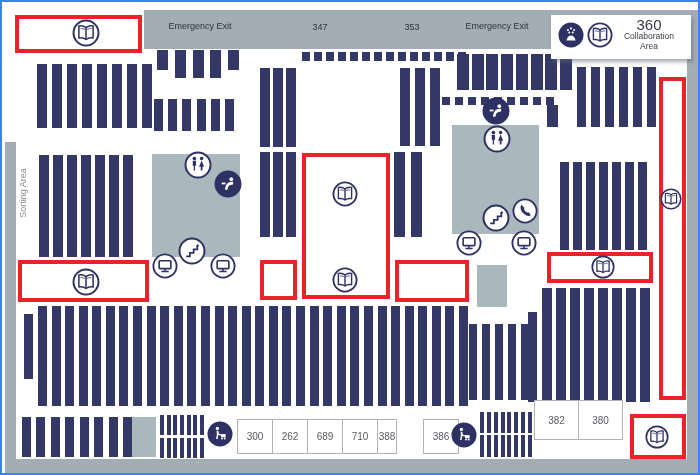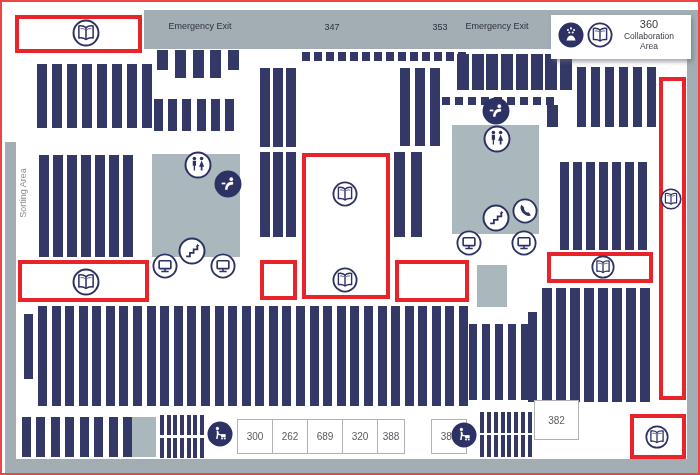--- a/index.html
+++ b/index.html
@@ -1,65 +1,66 @@
 <!DOCTYPE html>
 <html><head>
 <meta charset="utf-8">
 <style>
   html,body{margin:0;padding:0;background:#ffffff;}
-  .stage{position:relative;width:700px;height:475px;background:#ffffff;border:2px solid #ef4444;
+  .stage{position:relative;width:700px;height:475px;background:#ffffff;border:2px solid #3b82f6;
          box-sizing:border-box;overflow:hidden;font-family:"Liberation Sans",sans-serif;}
   .abs{position:absolute;}
   .wall{background:#a2aeb4;z-index:1;}
   .room{background:#aab7bd;z-index:1;}
   .bar{background:#343866;z-index:2;}
   .hl{border:4px solid #e8242a;background:#ffffff;box-sizing:border-box;z-index:3;}
   .icon{z-index:6;line-height:0;}
   .bandlabel{position:absolute;z-index:5;font-size:9px;color:#30303b;text-align:center;}
   .collab{position:absolute;left:549px;top:13px;width:140px;height:44px;background:#ffffff;z-index:4;
           box-shadow:2px 3px 4px rgba(96,106,116,.55);}
   .collab-text{position:absolute;left:60px;top:3px;width:76px;text-align:center;color:#3a3a42;}
-  .collab-num{font-size:11px;line-height:13px;}
+  .collab-num{font-size:15px;line-height:13px;}
   .collab-line{font-size:8.5px;line-height:10px;}
   .sorting{position:absolute;left:-19px;top:186px;width:80px;text-align:center;font-size:9px;
            color:#8e8e93;transform:rotate(-90deg);z-index:5;}
   .range-row{position:absolute;display:flex;z-index:5;}
   .range-box{box-sizing:border-box;border:1px solid #b1b1b6;background:#ffffff;color:#5a5a62;
              font-size:10px;display:flex;align-items:center;justify-content:center;height:100%;}
   .range-box + .range-box{margin-left:-1px;}
 </style>
 </head>
 <body>
 
 <div class="stage" id="stage">
   <span class="bandlabel" style="left:150px;top:19px;width:96px;">Emergency Exit</span>
-  <span class="bandlabel" style="left:300px;top:20px;width:60px;">347</span>
-  <span class="bandlabel" style="left:408px;top:20px;width:60px;">353</span>
+  <span class="bandlabel" style="left:288px;top:20px;width:60px;">347</span>
+  <span class="bandlabel" style="left:380px;top:20px;width:60px;">353</span>
   <span class="bandlabel" style="left:447px;top:19px;width:96px;">Emergency Exit</span>
 
   <div class="collab">
     <div class="collab-text">
       <div class="collab-num">360</div>
       <div class="collab-line">Collaboration</div>
       <div class="collab-line">Area</div>
     </div>
   </div>
 
   <div class="sorting">Sorting Area</div>
 
   <div class="range-row" id="rangeRowLeft" style="left:235px;top:417px;height:35px;">
       <div class="range-box" style="width: 36px;">300</div>
       <div class="range-box" style="width: 36px;">262</div>
       <div class="range-box" style="width: 36px;">689</div>
-      <div class="range-box" style="width: 36px;">320</div>
-      <div class="range-box" style="width: 28px;">388</div>
+      <div class="range-box" style="width: 36px;">710</div>
+      <div class="range-box" style="width: 20px;">388</div>
       <div class="range-box" style="width: 36px; margin-left: 26px;">386</div>
     </div>
   <div class="range-row" id="rangeRowRight" style="left:532px;top:398px;height:40px;">
       <div class="range-box" style="width: 45px;">382</div>
+      <div class="range-box" style="width: 45px;">380</div>
     </div>
 <div class="abs wall" style="left: 142px; top: 8px; width: 544px; height: 39px;"></div>
     <div class="abs wall" style="left: 685px; top: 8px; width: 12px; height: 449px;"></div>
     <div class="abs wall" style="left: 3px; top: 457px; width: 694px; height: 15px;"></div>
     <div class="abs wall" style="left: 3px; top: 140px; width: 11px; height: 317px;"></div>
     <div class="abs room" style="left: 150px; top: 152px; width: 88px; height: 103px;"></div>
     <div class="abs room" style="left: 450px; top: 123px; width: 87px; height: 109px;"></div>
     <div class="abs room" style="left: 475px; top: 263px; width: 30px; height: 42px;"></div>
     <div class="abs room" style="left: 130px; top: 415px; width: 24px; height: 40px;"></div>
     <div class="abs bar" style="left: 35px; top: 62px; width: 10px; height: 64px;"></div>

